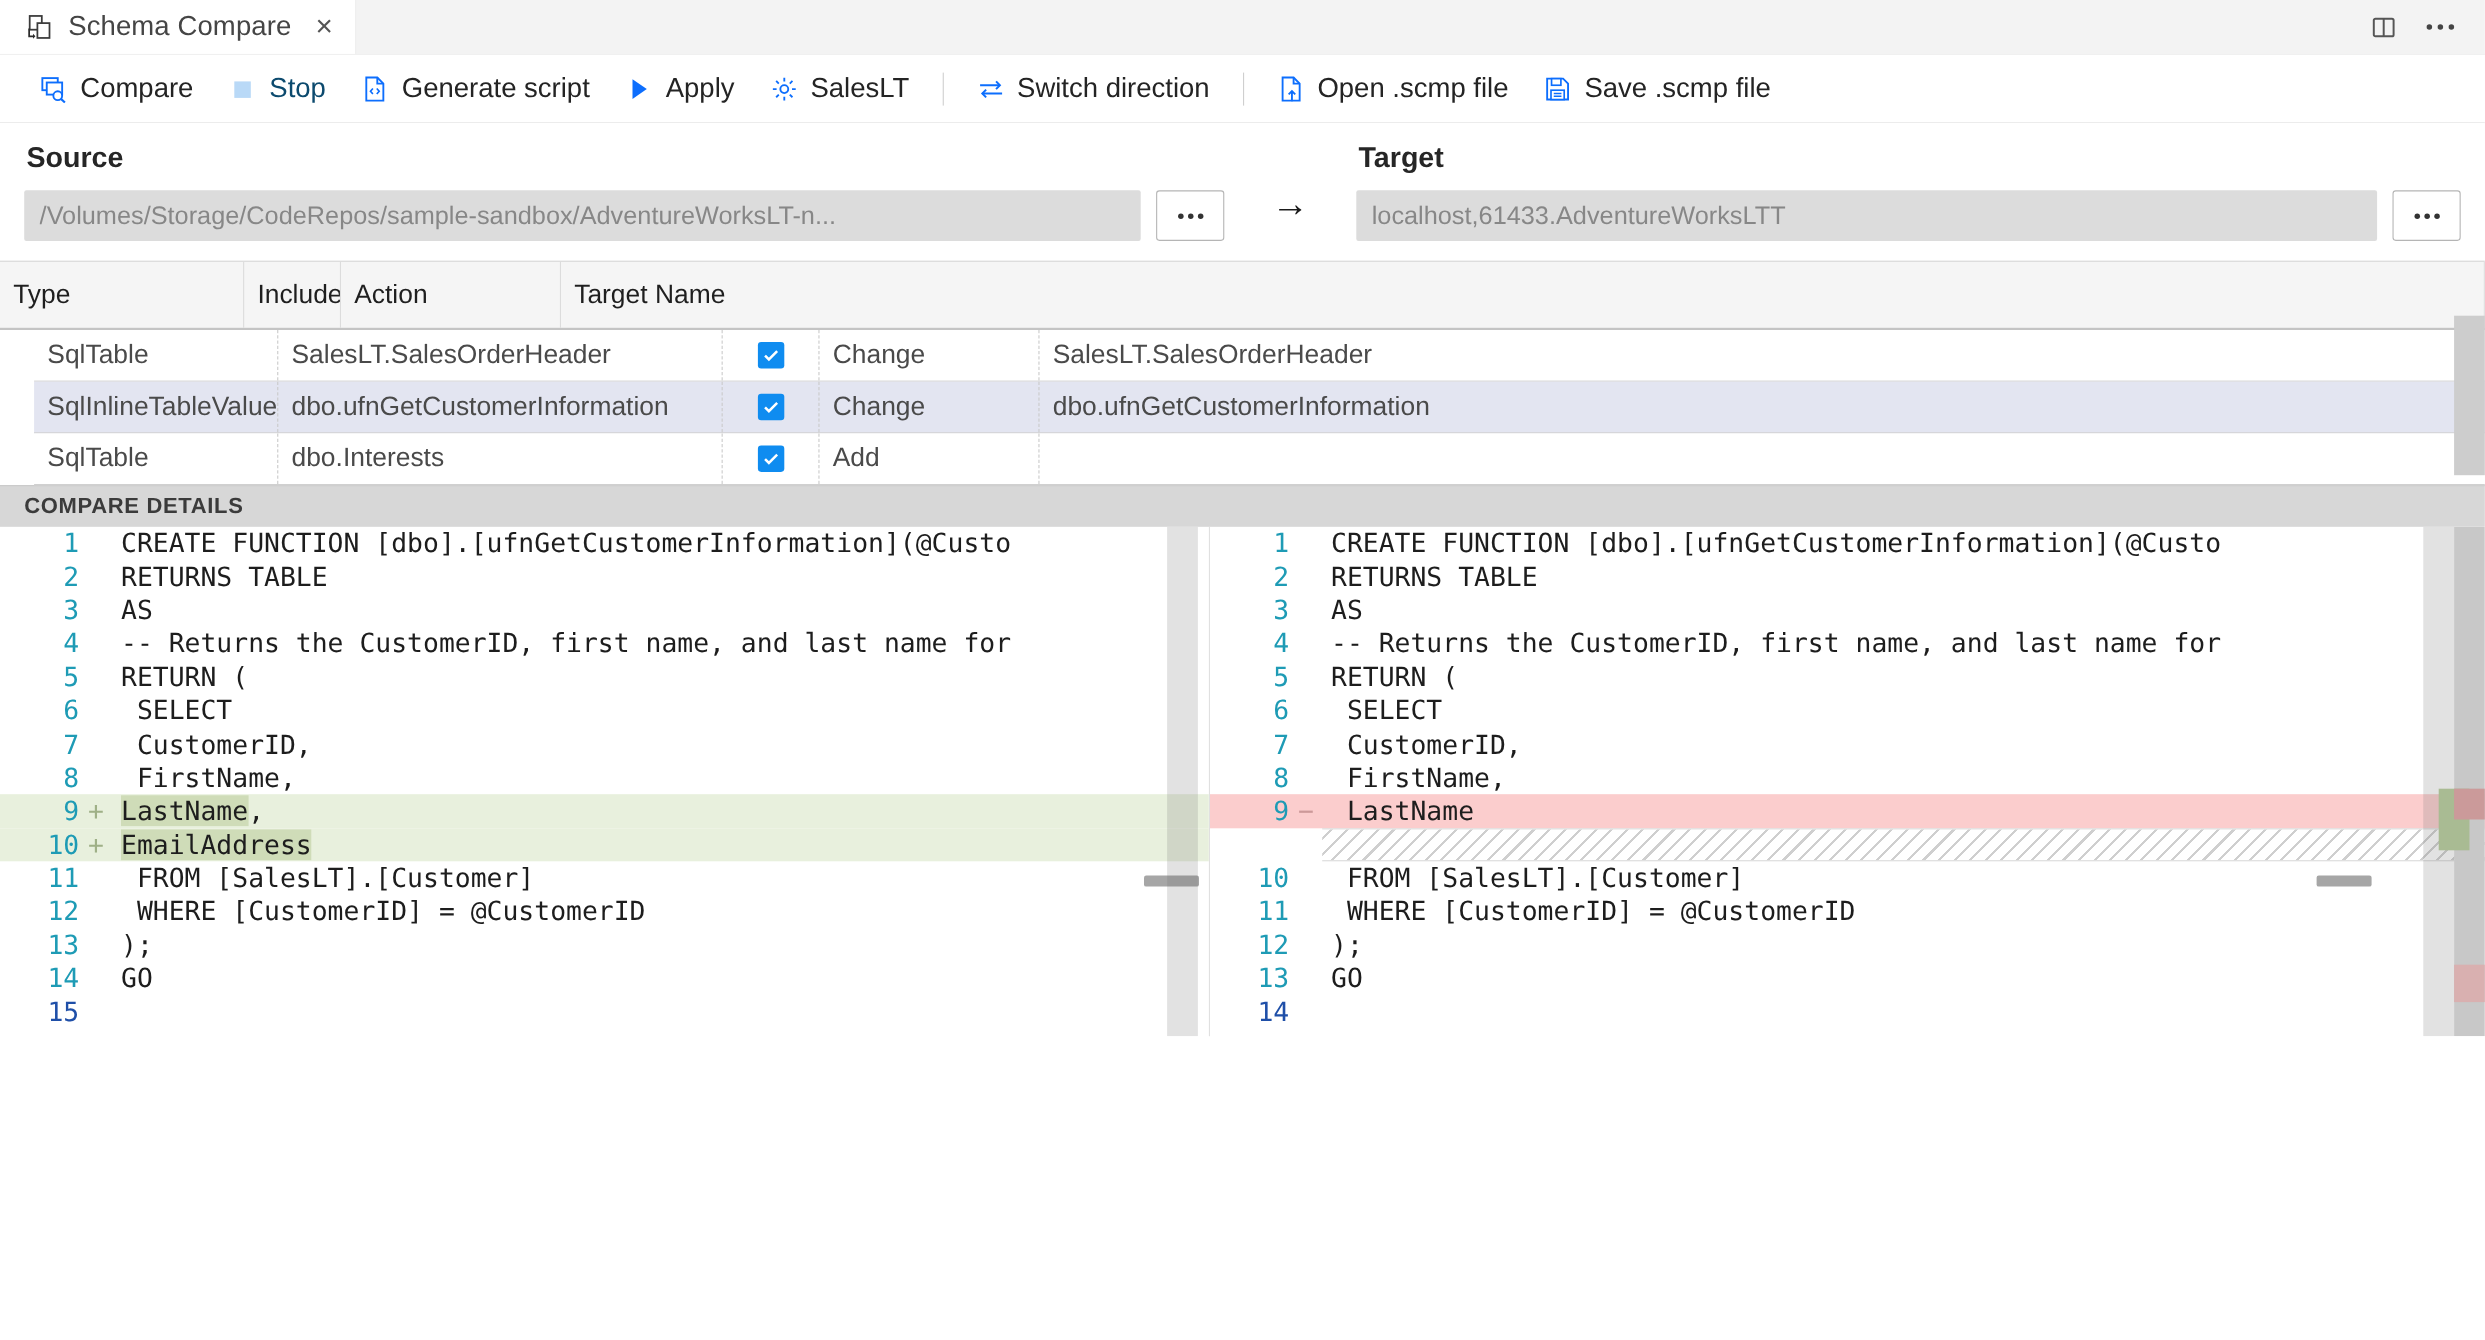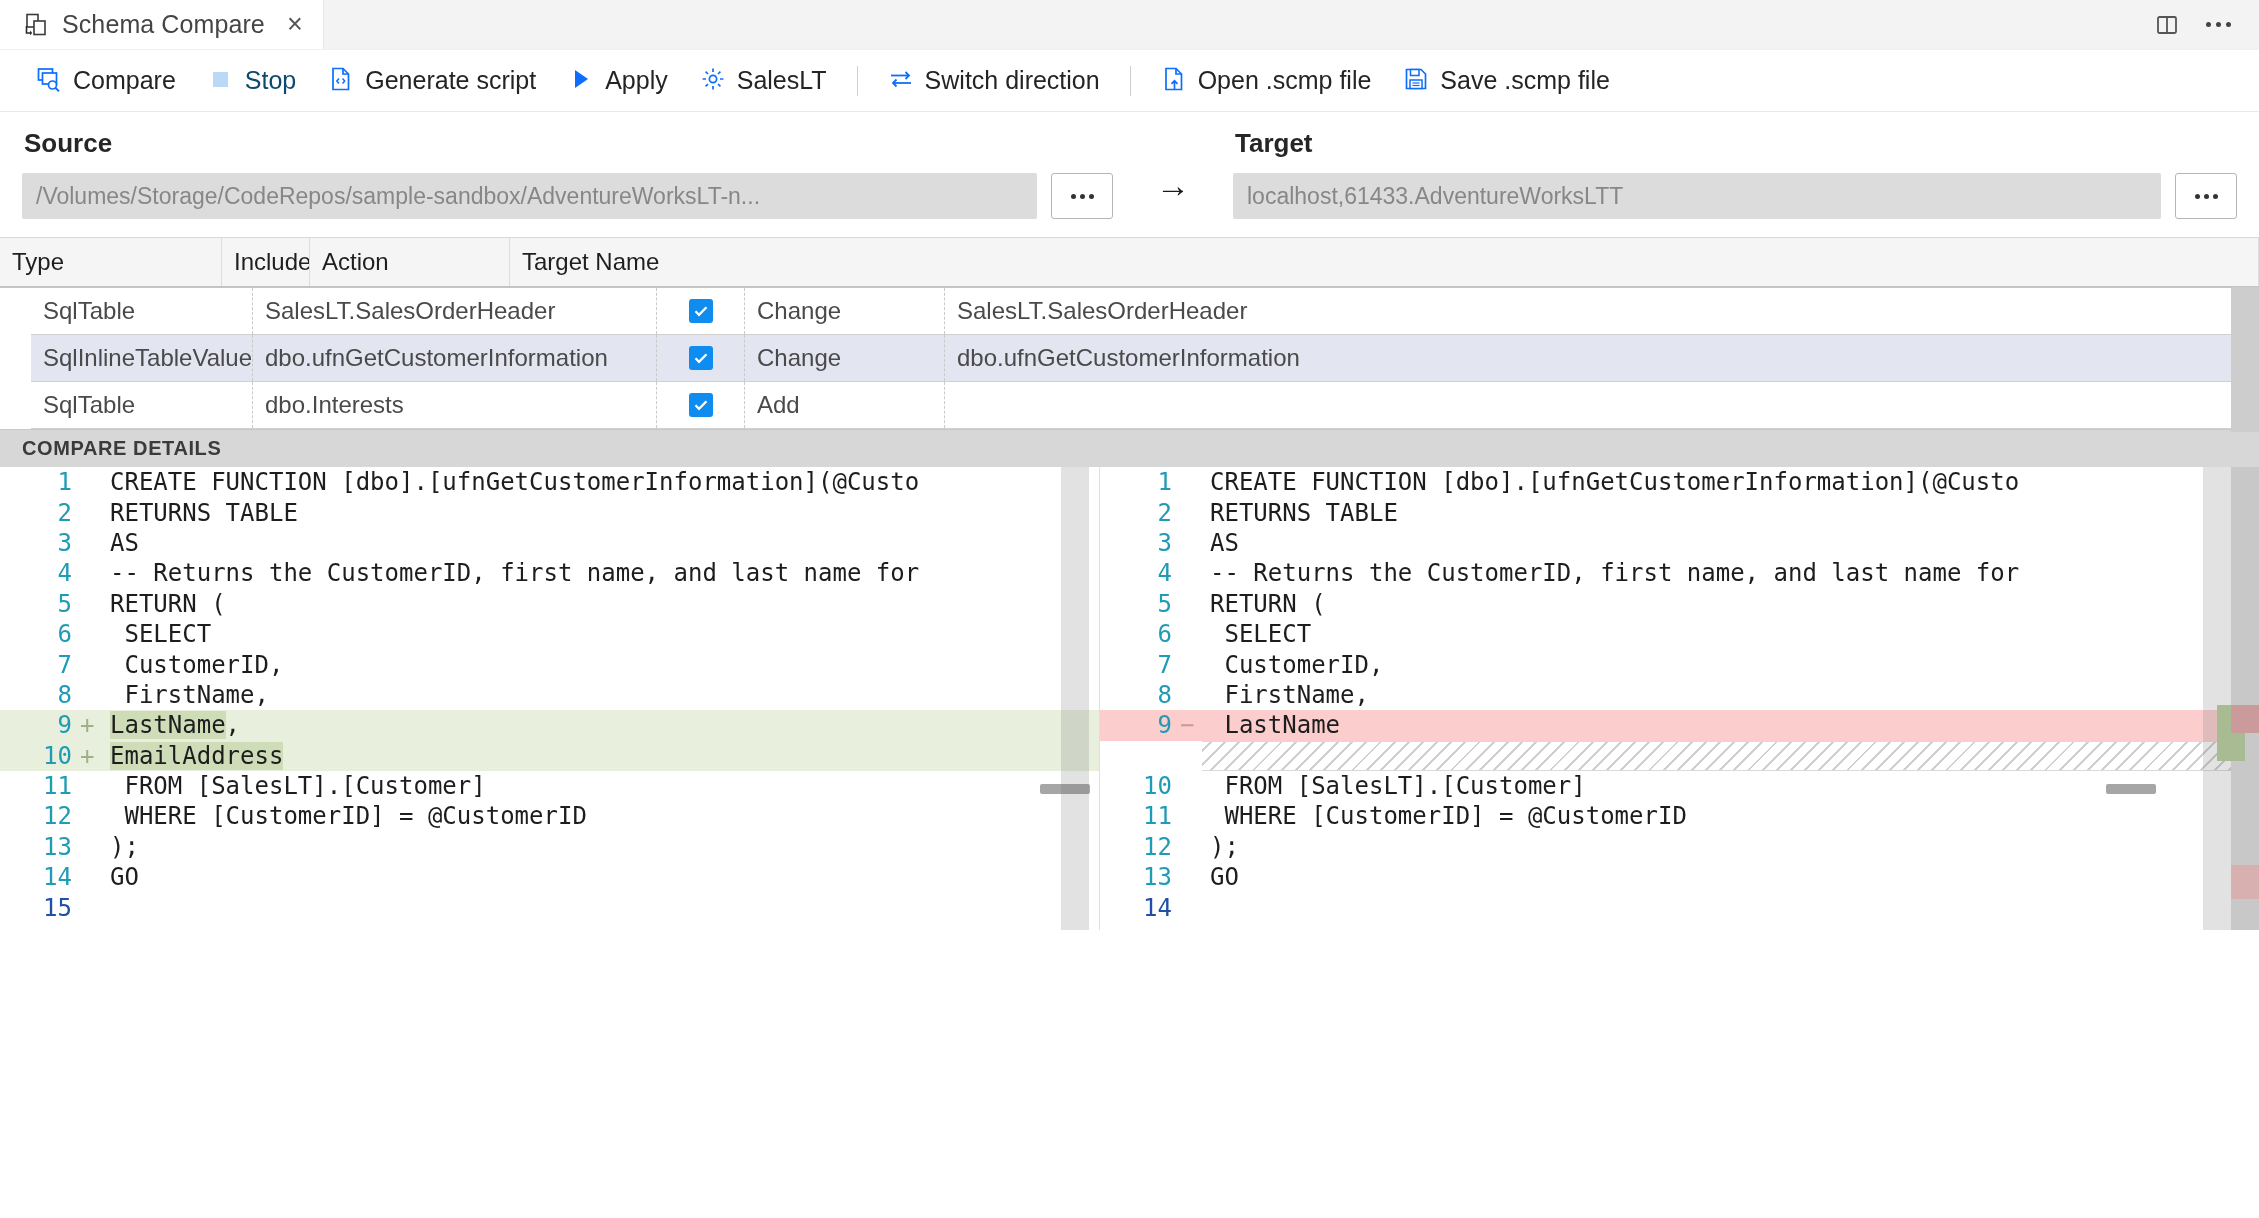--- a/index.html
+++ b/index.html
@@ -63,21 +63,21 @@
     height: 62px;
     background: #ffffff;
     display: flex;
     align-items: center;
     padding: 0 20px;
     gap: 0;
     border-bottom: 1px solid #eaeaea;
   }
   .tb-btn {
     display: flex;
-    align-items: flex-start;
+    align-items: center;
     gap: 11px;
     padding: 6px 16px;
     font-size: 25px;
     color: #242424;
     white-space: nowrap;
     cursor: pointer;
     border-radius: 3px;
   }
   .tb-btn.disabled { color: #0c4a6e; cursor: default; }
   .tb-ico { width: 26px; height: 26px; flex: 0 0 26px; display: block; }
@@ -142,21 +142,21 @@
   .grid { position: relative; }
   .grid-row {
     display: flex;
     align-items: stretch;
     height: 47px;
   }
   .grid-head {
     background: #f5f5f5;
     border-top: 1px solid #d8d8d8;
     border-bottom: 2px solid #c4c4c4;
-    height: 51px;
+    height: 63px;
   }
   .gc {
     display: flex;
     align-items: center;
     font-size: 24px;
     color: #4a4a4a;
     padding: 0 12px;
     border-right: 1px dashed #cacaca;
     overflow: hidden;
     white-space: nowrap;

